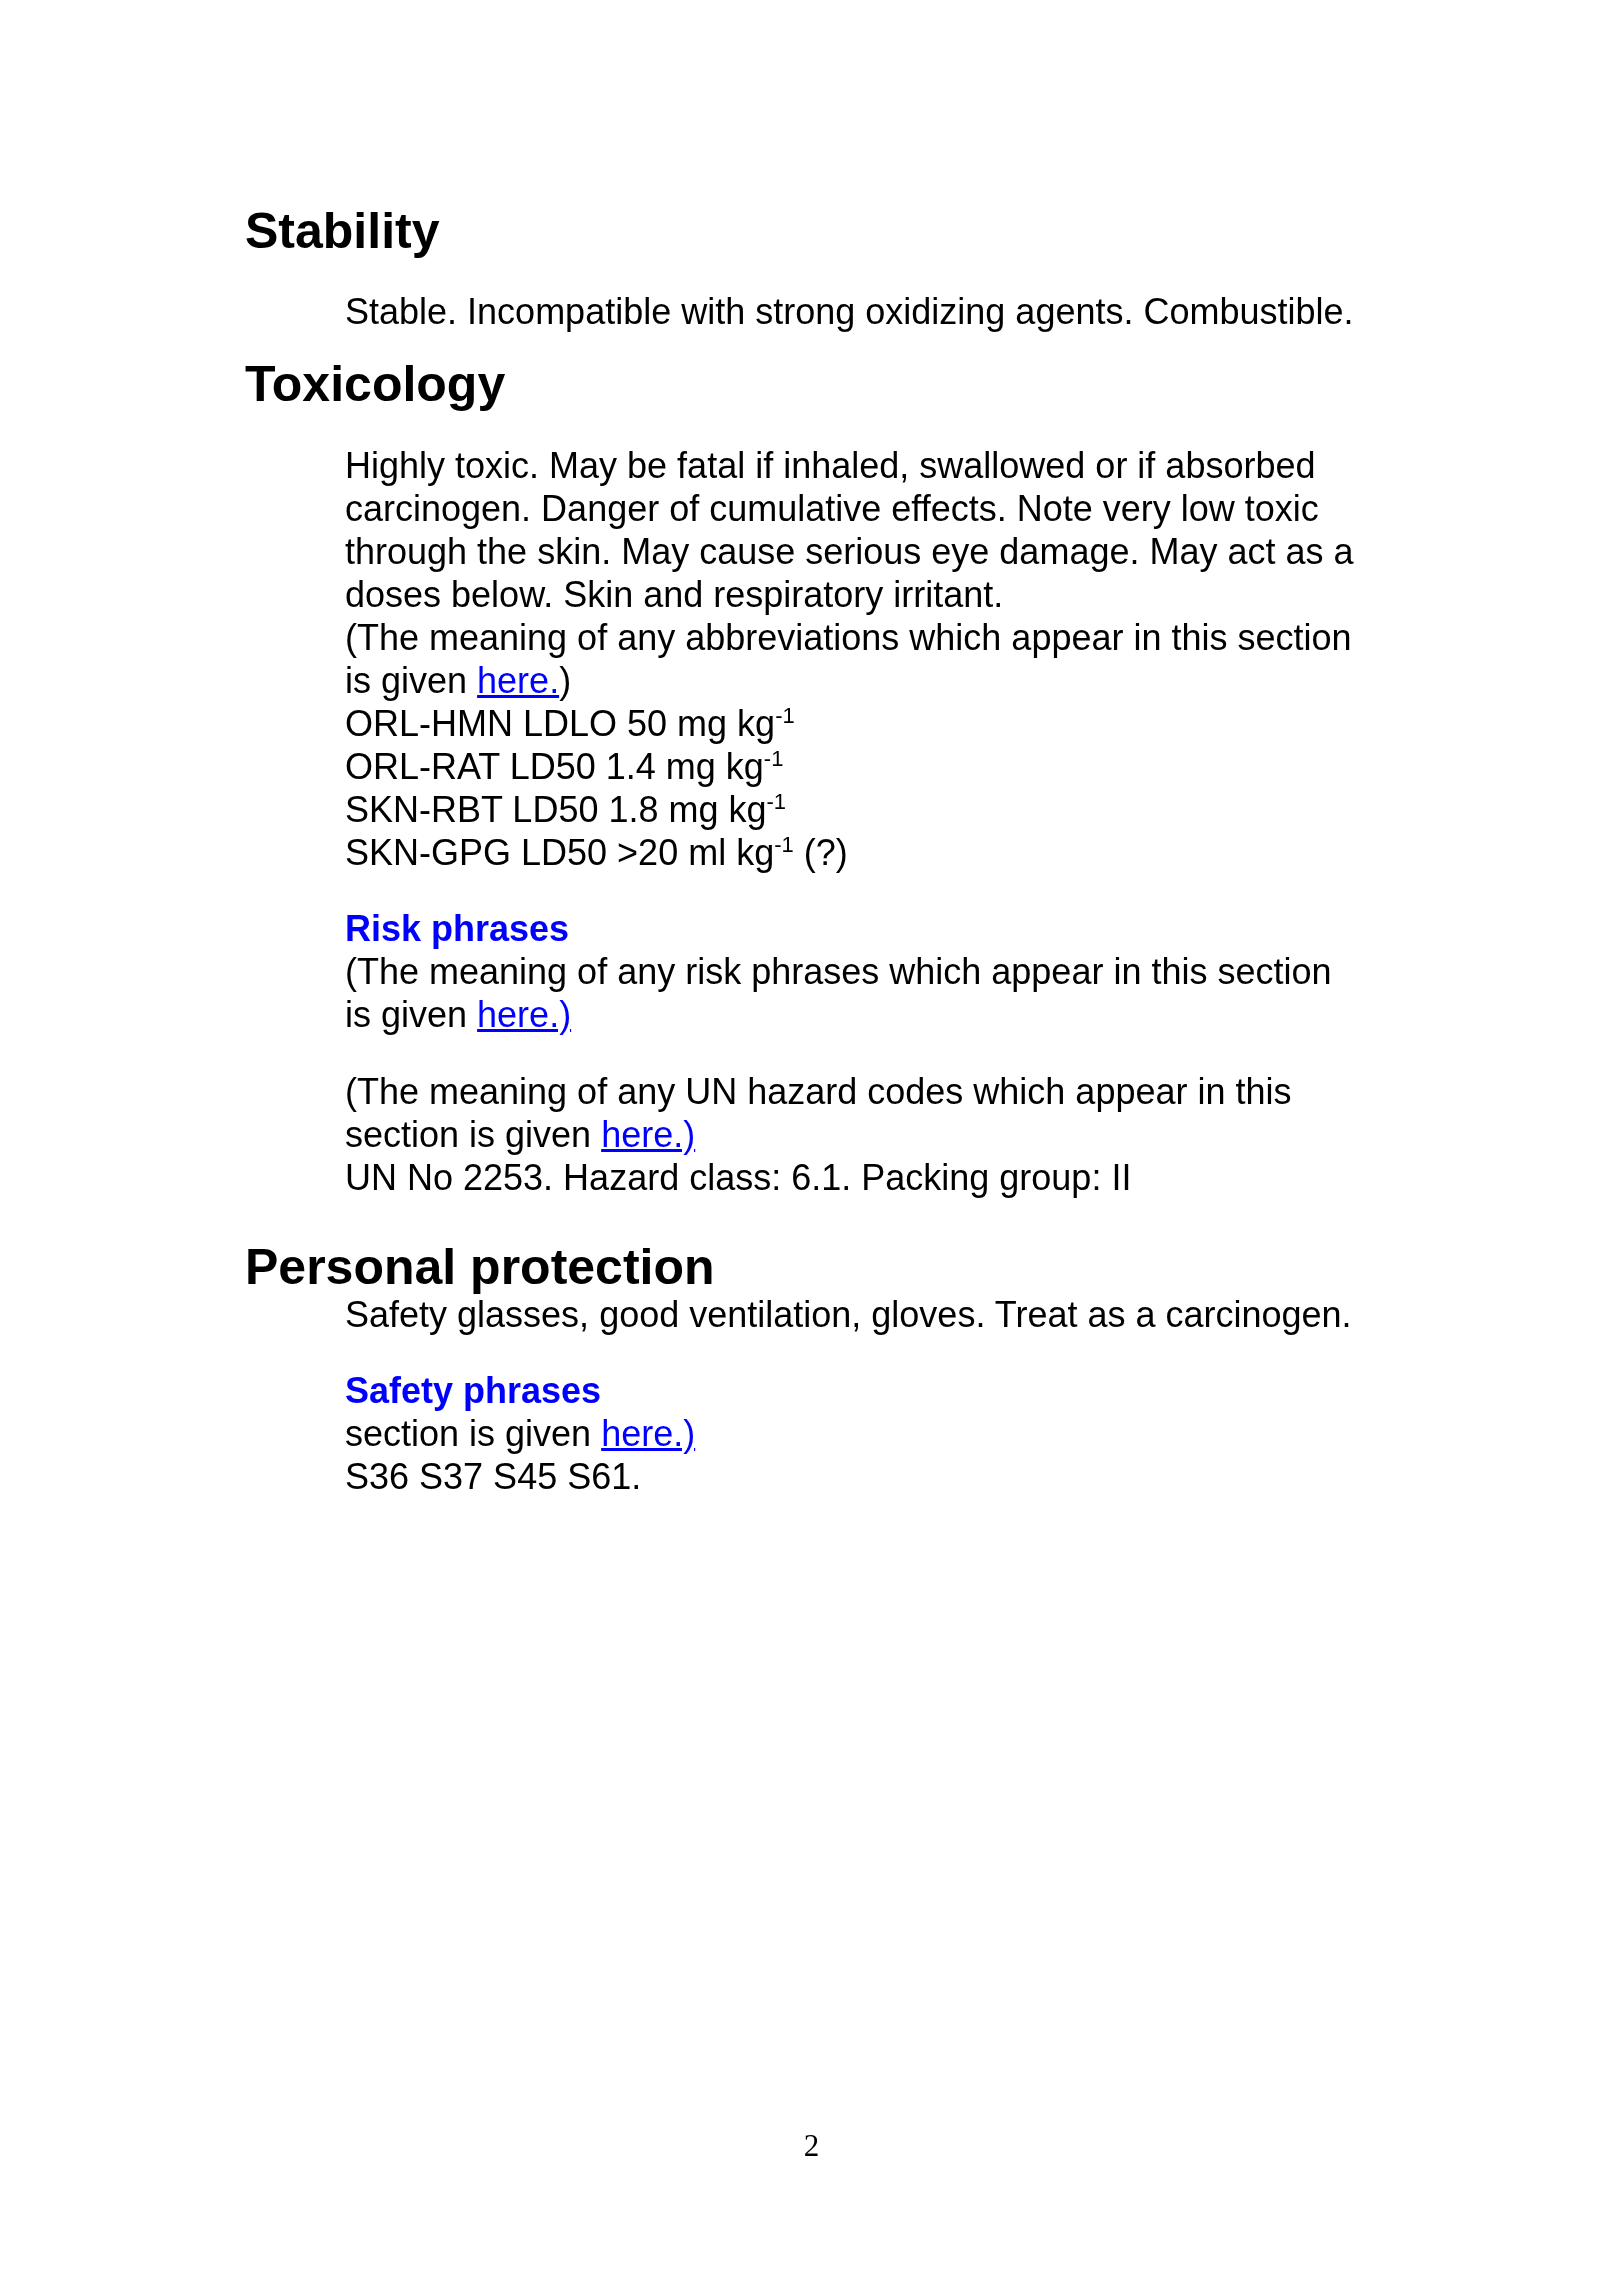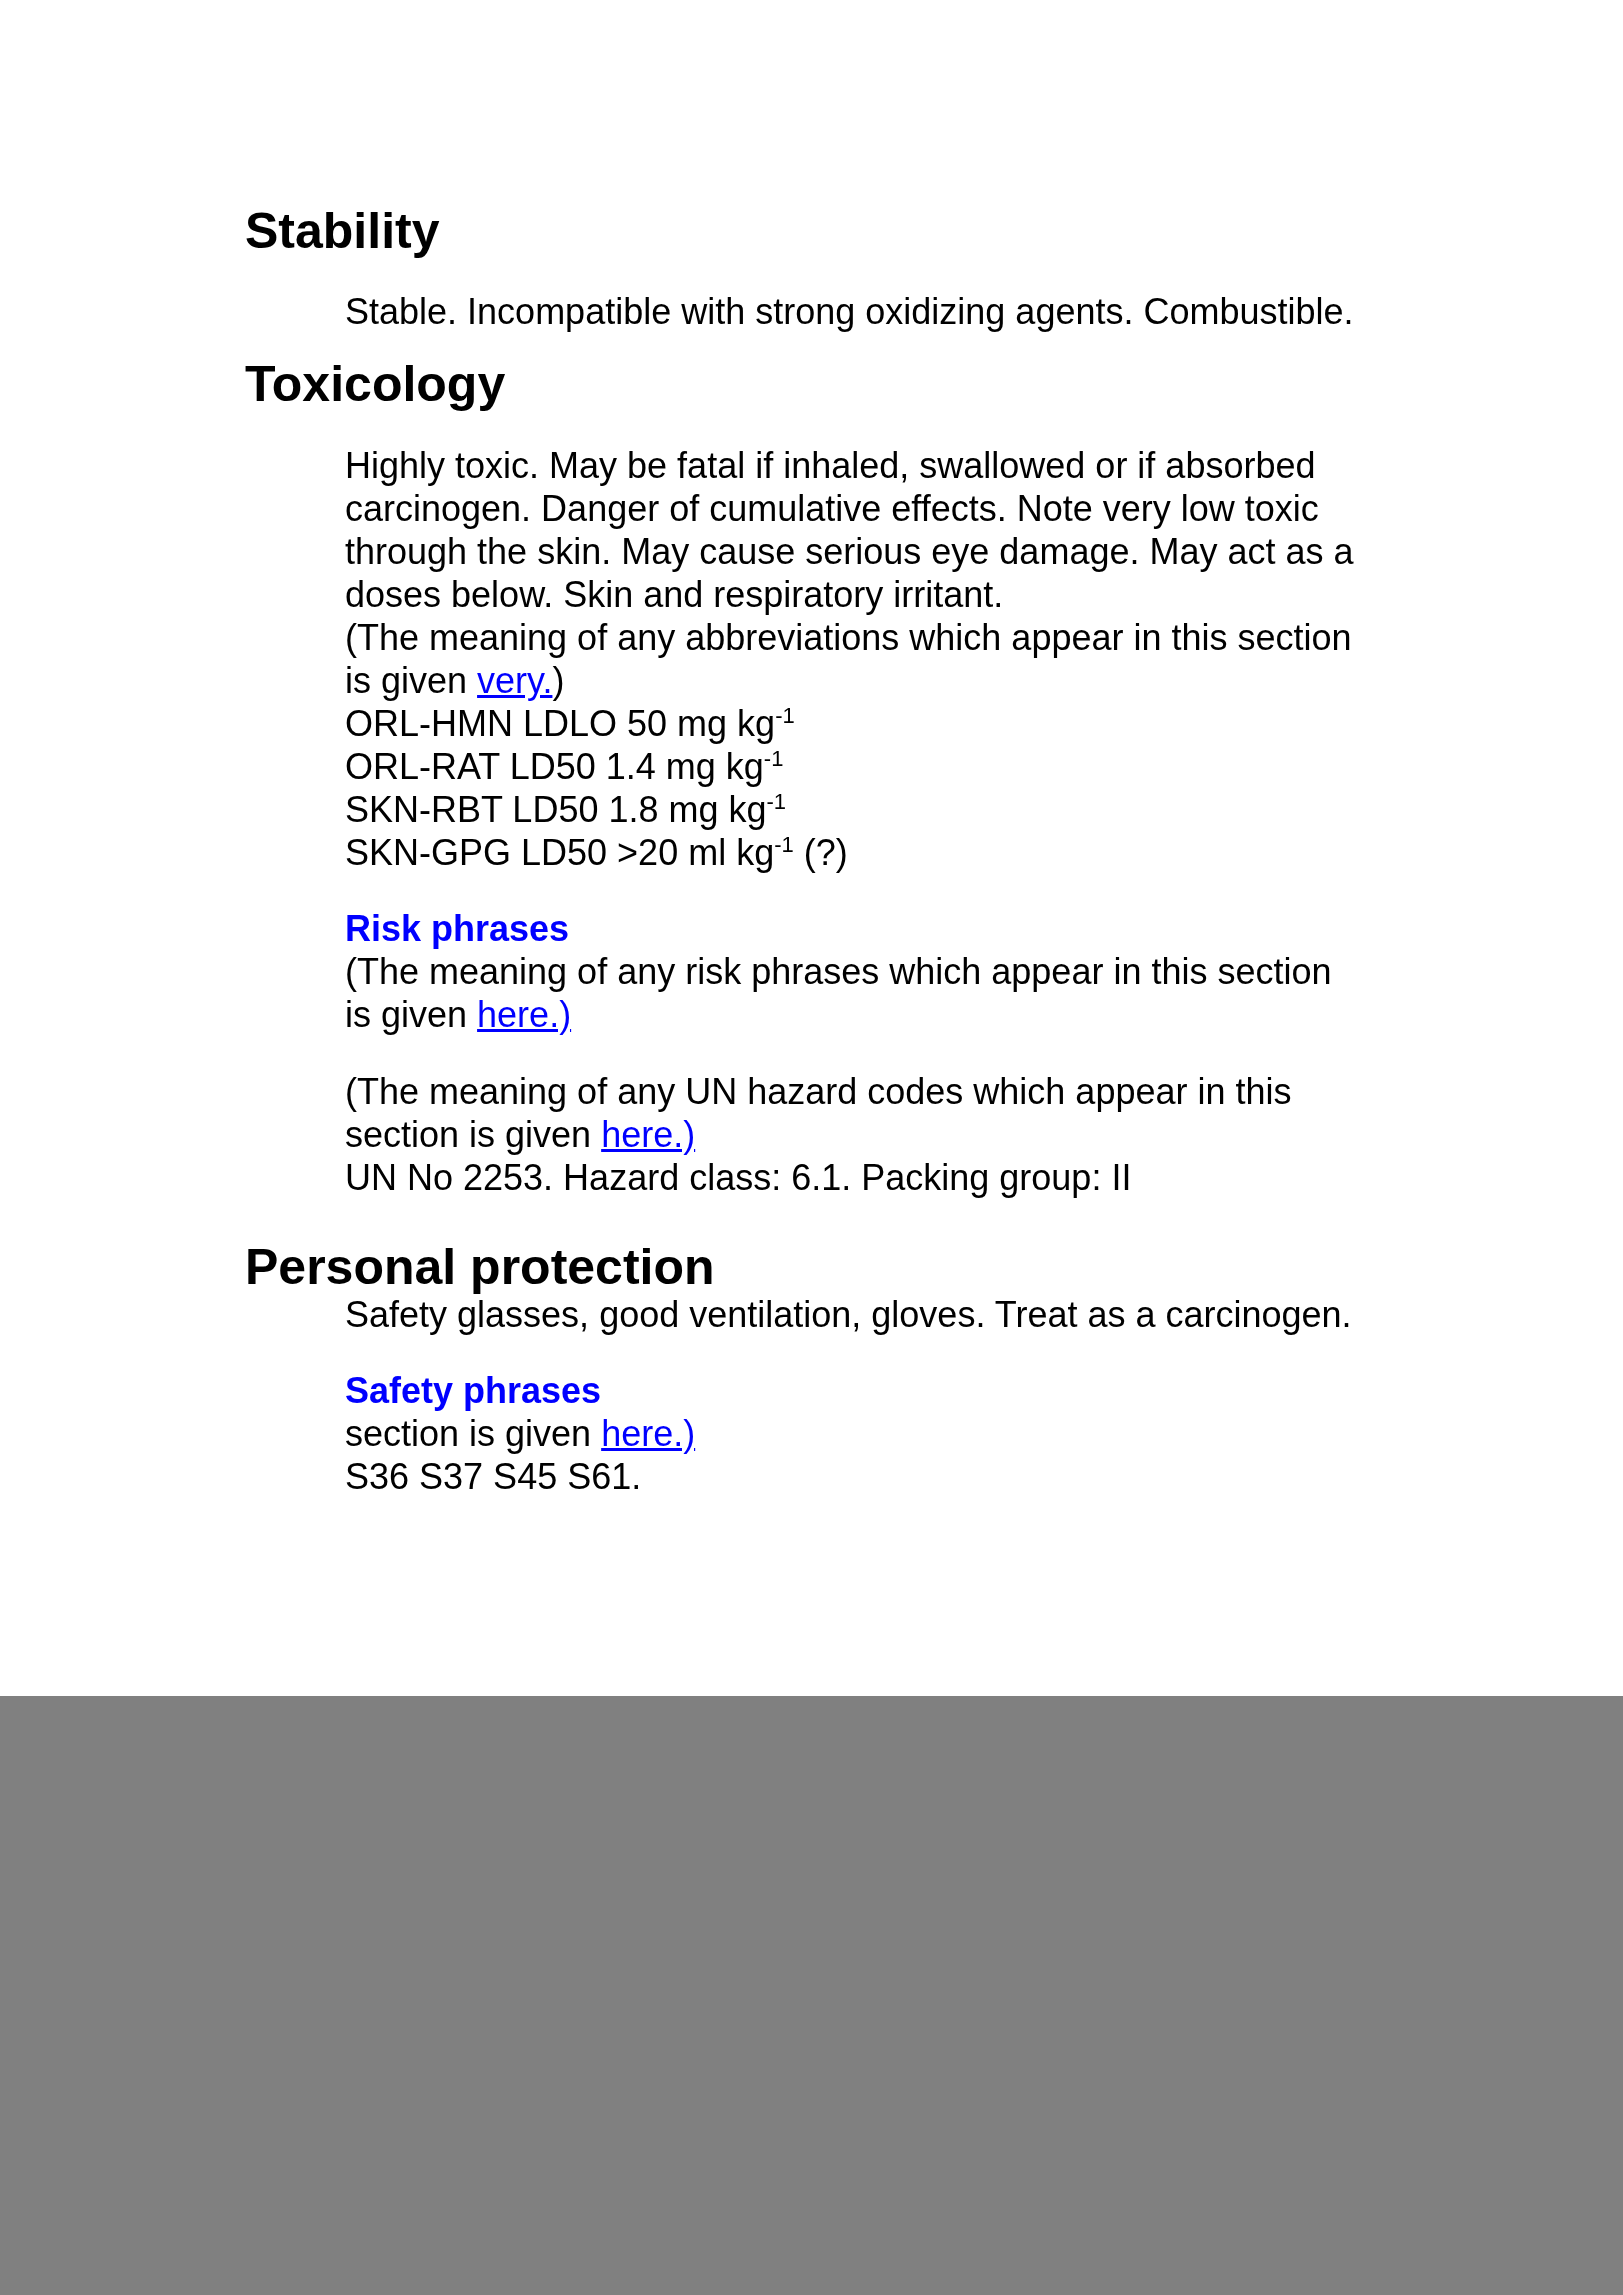--- a/index.html
+++ b/index.html
@@ -1,19 +1,19 @@
 <!DOCTYPE html>
 <html style="font-size:10.5px"><head>
 <meta charset="utf-8">
 <style>
   html, body { margin: 0; padding: 0; background: #808080; }
   .page {
     position: relative;
     width: 1623px;
-    height: 1696px;
+    height: 2295px;
     margin: 0 auto;
     background: #ffffff;
     color: #000000;
     font-family: "Liberation Sans", "DejaVu Sans", sans-serif;
     box-sizing: border-box;
     padding: 206px 118px 0 245px;
     overflow: hidden;
   }
   .h1 {
     font-size: 50px;
@@ -72,21 +72,21 @@
     <div class="line">Highly toxic. May be fatal if inhaled, swallowed or if absorbed</div>
     <div class="line">carcinogen. Danger of cumulative effects. Note very low toxic</div>
     <div class="line">through the skin. May cause serious eye damage. May act as a</div>
     <div class="line">doses below. Skin and respiratory irritant.</div>
   </div>
 
 
   <div class="body-ind txt">
     <div class="line">(The meaning of any abbreviations which appear in this section</div>
     <div class="line">
-      <span>is given </span><a class="link">very.</a><span>)</span>
+      <span>is given </span><a class="link">here.</a><span>)</span>
     </div>
   </div>
 
   <div class="body-ind txt">
     <div class="line">
       <span>ORL-HMN LDLO 50 mg kg</span><span class="sup">-1</span><span></span>
     </div>
     <div class="line">
       <span>ORL-RAT LD50 1.4 mg kg</span><span class="sup">-1</span><span></span>
     </div>

